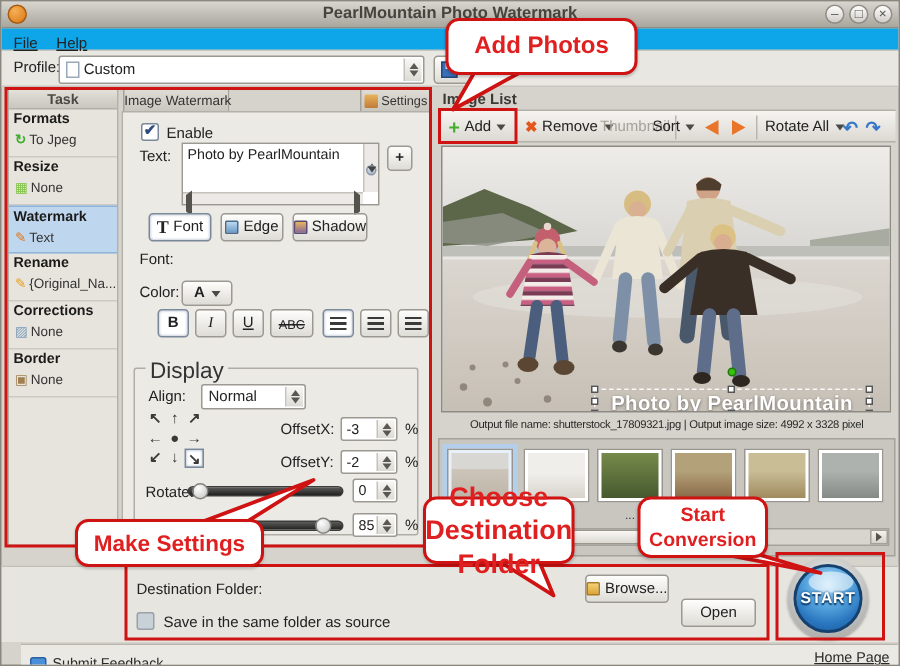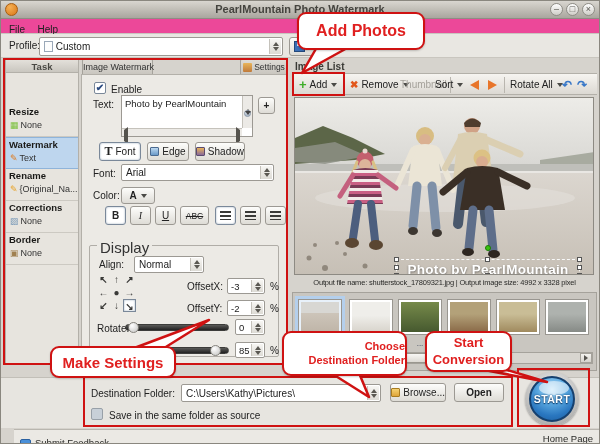--- a/index.html
+++ b/index.html
@@ -11,21 +11,21 @@
   .titlebar{position:absolute;left:0;top:0;right:0;height:18px;
     background:linear-gradient(#d9d6d0,#a9a69e);border-bottom:1px solid #8f8c84;}
   .title-text{position:absolute;left:0;right:0;top:0;text-align:center;font-size:11px;font-weight:bold;
     color:#45443f;line-height:17px;}
   .app-icon{position:absolute;left:4px;top:2px;width:13px;height:13px;border-radius:50%;
     background:radial-gradient(circle at 35% 30%,#f6b055,#d97716);border:1px solid #a85c10;}
   .winbtn{position:absolute;top:2px;width:13px;height:13px;border-radius:50%;
     background:linear-gradient(#fefefe,#cfcdc7);border:1px solid #8f8d86;color:#5a5852;
     font-size:9px;line-height:10px;text-align:center;}
   
-  .menubar{position:absolute;left:0;top:18px;right:0;height:15px;background:#ec4899;
+  .menubar{position:absolute;left:0;top:18px;right:0;height:15px;background:#0ea5e9;
     border-bottom:1px solid #c9c6bf;}
   .menu-item{display:inline-block;font-size:10px;color:#222;text-decoration:underline;
     margin-left:8px;line-height:14px;}
   .toolbar{position:absolute;left:0;top:33px;right:0;height:24px;background:#e9e7e2;
     border-bottom:1px solid #c9c6bf;}
   .lbl{font-size:10px;color:#222;}
   .combo{position:absolute;background:#fff;border:1px solid #9c9993;border-radius:2px;
     font-size:10px;color:#222;overflow:hidden;}
   .combo .cv{position:absolute;left:4px;top:0;bottom:0;display:flex;align-items:center;white-space:nowrap;}
   .spin{position:absolute;right:1px;top:1px;bottom:1px;width:12px;
@@ -185,20 +185,27 @@
         </span>
     </div>
     <div class="btn" style="left:288px;top:3px;width:46px;height:19px;">
       <span class="save-icon"></span>
       <span>Save</span>
     </div>
   </div>
 
   <div class="task-panel">
     <div class="task-header">Task</div>
+    <div class="task-item" style="top:13px;">
+      <span class="task-title">Formats</span>
+      <span class="task-val">
+          <span class="tico ic-jpeg">↻</span>
+          <span>To Jpeg</span>
+        </span>
+    </div>
     <div class="task-item" style="top:45px;">
       <span class="task-title">Resize</span>
       <span class="task-val">
           <span class="tico ic-resize">▦</span>
           <span>None</span>
         </span>
     </div>
     <div class="task-item task-sel" style="top:77px;">
       <span class="task-title">Watermark</span>
       <span class="task-val">
@@ -265,27 +272,20 @@
   <div class="btn" style="left:146px;top:141px;width:42px;height:19px;">
     <span class="tabico" style="background:linear-gradient(#bcd8f0,#6a9ac8);border:1px solid #4a6a90;"></span>
     <span>Edge</span>
   </div>
   <div class="btn" style="left:194px;top:141px;width:50px;height:19px;">
     <span class="tabico" style="background:linear-gradient(#e8b45a,#8a6a9a);border:1px solid #5a4a70;"></span>
     <span>Shadow</span>
   </div>
 
   <span class="lbl abs" style="left:92px;top:167px;">Font:</span>
-  <div class="combo" style="left:120px;top:163px;width:153px;height:17px;">
-    <span class="cv">Arial</span>
-    <span class="spin">
-        <span class="tri-up"></span>
-        <span class="tri-down"></span>
-      </span>
-  </div>
 
   <span class="lbl abs" style="left:92px;top:189px;">Color:</span>
   <div class="btn" style="left:120px;top:186px;width:34px;height:17px;">
     <span style="font-size:10px;font-weight:bold;">A</span>
     <span class="caret"></span>
   </div>
 
   <div class="btn pressed" style="left:104px;top:205px;width:21px;height:19px;font-weight:bold;">B</div>
   <div class="btn" style="left:129px;top:205px;width:21px;height:19px;font-style:italic;font-family:'Liberation Serif',serif;">I</div>
   <div class="btn" style="left:154px;top:205px;width:21px;height:19px;text-decoration:underline;">U</div>
@@ -526,32 +526,25 @@
         </span>
       <span class="hthumb"></span>
       <span class="harrow" style="right:0;">
           <span class="tri-r"></span>
         </span>
     </div>
   </div>
 
   <div class="destbar">
     <span class="lbl abs" style="left:90px;top:10px;">Destination Folder:</span>
-    <div class="combo" style="left:180px;top:6px;width:200px;height:18px;">
-      <span class="cv">C:\Users\Kathy\Pictures\</span>
-      <span class="spin">
-          <span class="tri-up"></span>
-          <span class="tri-down"></span>
-        </span>
-    </div>
     <div class="btn" style="left:389px;top:5px;width:56px;height:19px;">
       <span class="folder-icon"></span>
       <span>Browse...</span>
     </div>
-    <div class="btn" style="left:453px;top:5px;width:50px;height:19px;font-weight:bold;">Open</div>
+    <div class="btn" style="left:453px;top:21px;width:50px;height:19px;">Open</div>
     <span class="checkbox" style="left:90px;top:30px;background:#c8d0d8;border-color:#98a0a8;"></span>
     <span class="lbl abs" style="left:108px;top:32px;">Save in the same folder as source</span>
   </div>
 
   <div class="start-wrap">
     <div class="start-btn">
       <span class="start-label">START</span>
     </div>
   </div>
 
@@ -573,21 +566,21 @@
     <polygon points="330,372 358,372 368,396" fill="#fff" stroke="#cf1212" stroke-width="2.5" stroke-linejoin="round"></polygon>
     <polygon points="468,366 496,366 546,381" fill="#fff" stroke="#cf1212" stroke-width="2.5" stroke-linejoin="round"></polygon>
   </svg>
 
   <div class="callout" style="left:49px;top:345px;width:126px;height:32px;font-size:15px;">
     <span>Make Settings</span>
   </div>
   <div class="callout" style="left:296px;top:11px;width:128px;height:38px;font-size:16px;">
     <span>Add Photos</span>
   </div>
-  <div class="callout" style="left:281px;top:330px;width:125px;height:45px;font-size:11px;line-height:1.25;align-items:flex-end;">
+  <div class="callout" style="left:281px;top:330px;width:101px;height:45px;font-size:18px;line-height:1.25;">
     <span>Choose</span>
     <span>Destination Folder</span>
   </div>
   <div class="callout" style="left:424px;top:330px;width:87px;height:41px;font-size:13px;line-height:1.25;">
     <span>Start</span>
     <span>Conversion</span>
   </div>
 
 </div>
 

